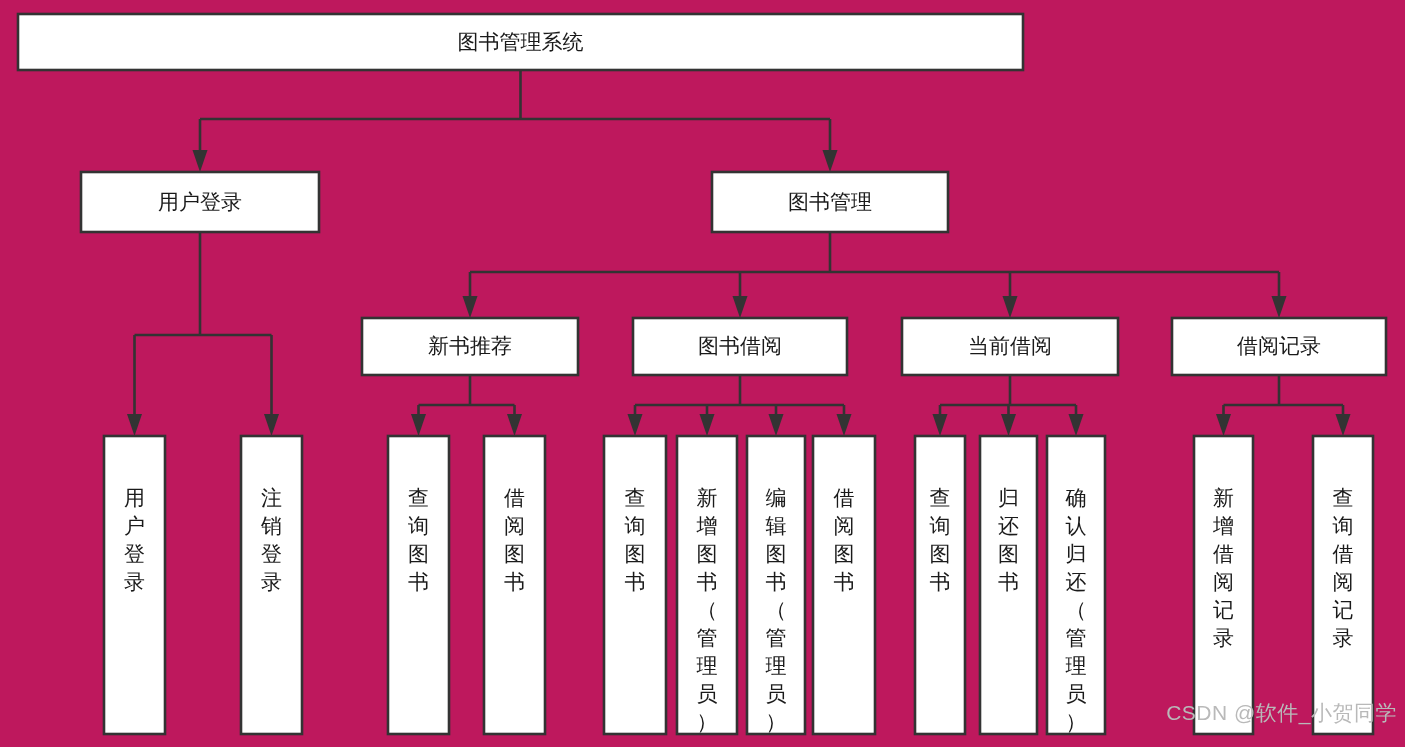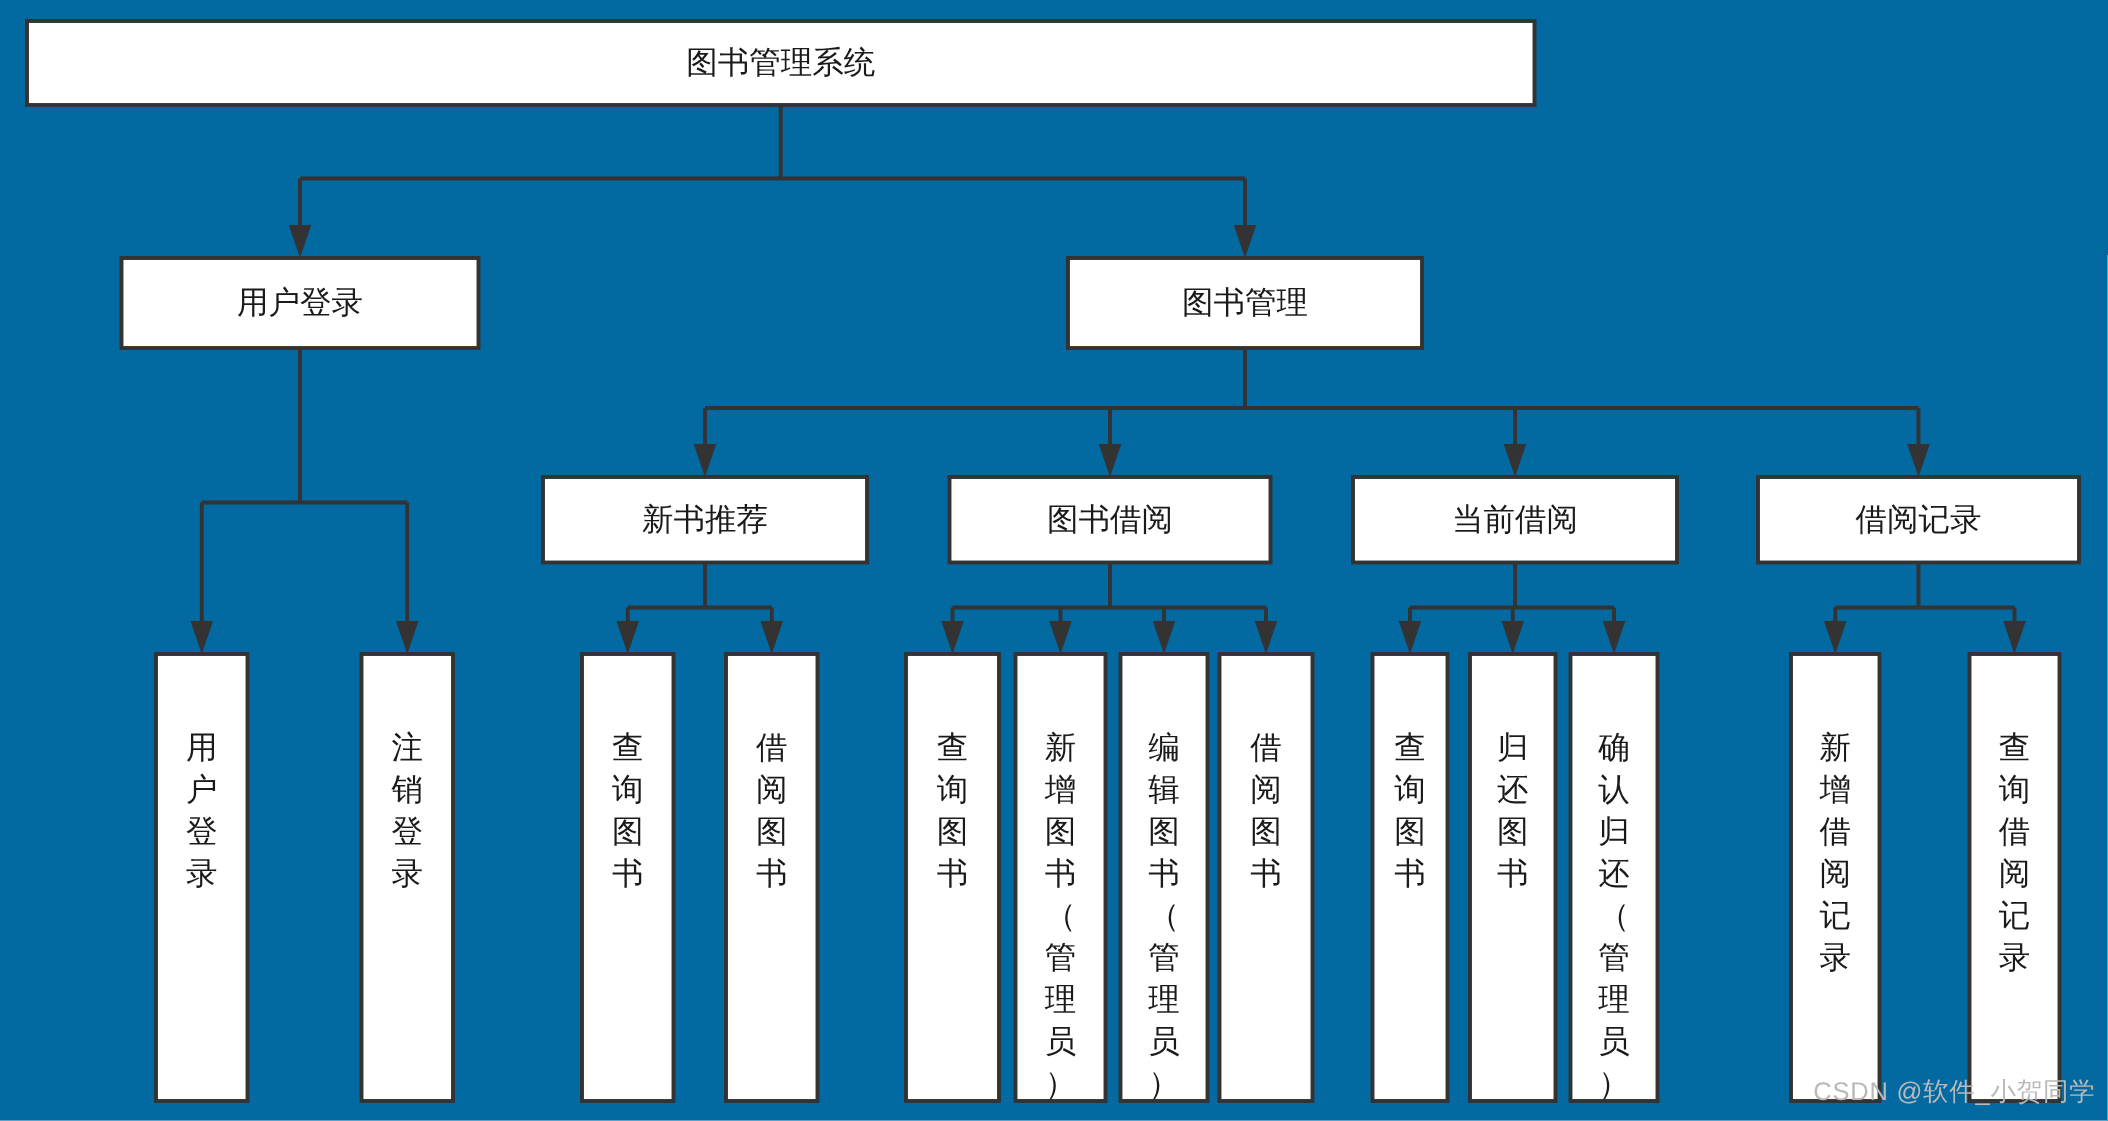--- a/index.html
+++ b/index.html
@@ -11,21 +11,21 @@
   body {
     width: 1405px;
     height: 747px;
     overflow: hidden;
     font-family: "Liberation Sans", "DejaVu Sans", sans-serif;
   }
   #diagram-root {
     position: relative;
     width: 1405px;
     height: 747px;
-    background: #0369a1;
+    background: #be185d;
   }
   svg.diagram {
     display: block;
     width: 1405px;
     height: 747px;
   }
   .node-rect {
     fill: #ffffff;
     stroke: #333333;
     stroke-width: 2.6;
@@ -49,23 +49,23 @@
   }
   .node-label-vertical {
     fill: #1a1a1a;
     font-family: "Liberation Sans", "DejaVu Sans", sans-serif;
     font-size: 21px;
     text-anchor: middle;
   }
   .watermark {
     position: absolute;
     right: 8px;
-    bottom: 8px;
-    font-family: "Liberation Sans", "DejaVu Sans", sans-serif;
-    font-size: 17px;
+    bottom: 20px;
+    font-family: "Liberation Sans", "DejaVu Sans", sans-serif;
+    font-size: 21px;
     color: #b9b9b9;
     letter-spacing: 0.5px;
     white-space: nowrap;
     pointer-events: none;
   }
 </style>
 </head>
 <body>
 
 <div id="diagram-root">

